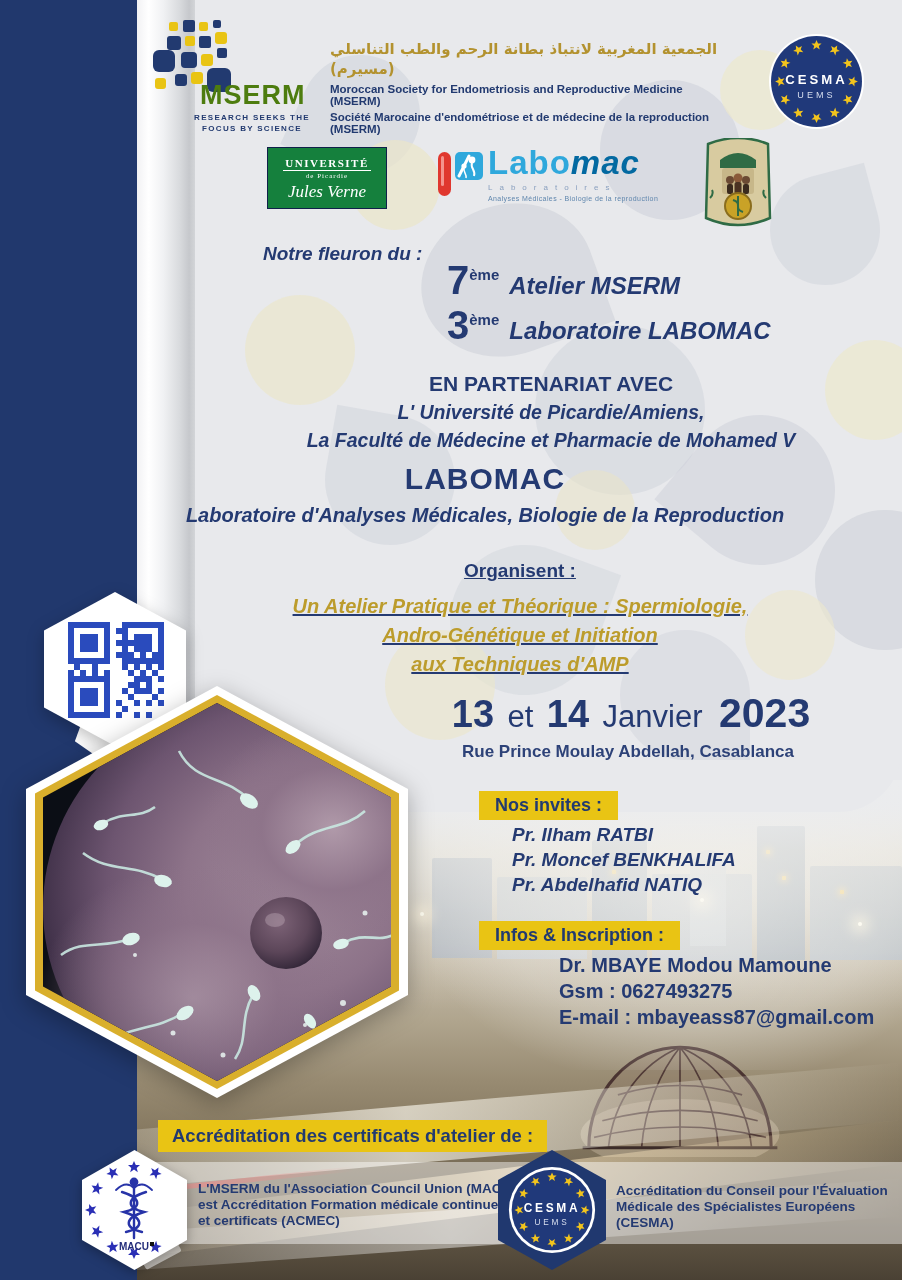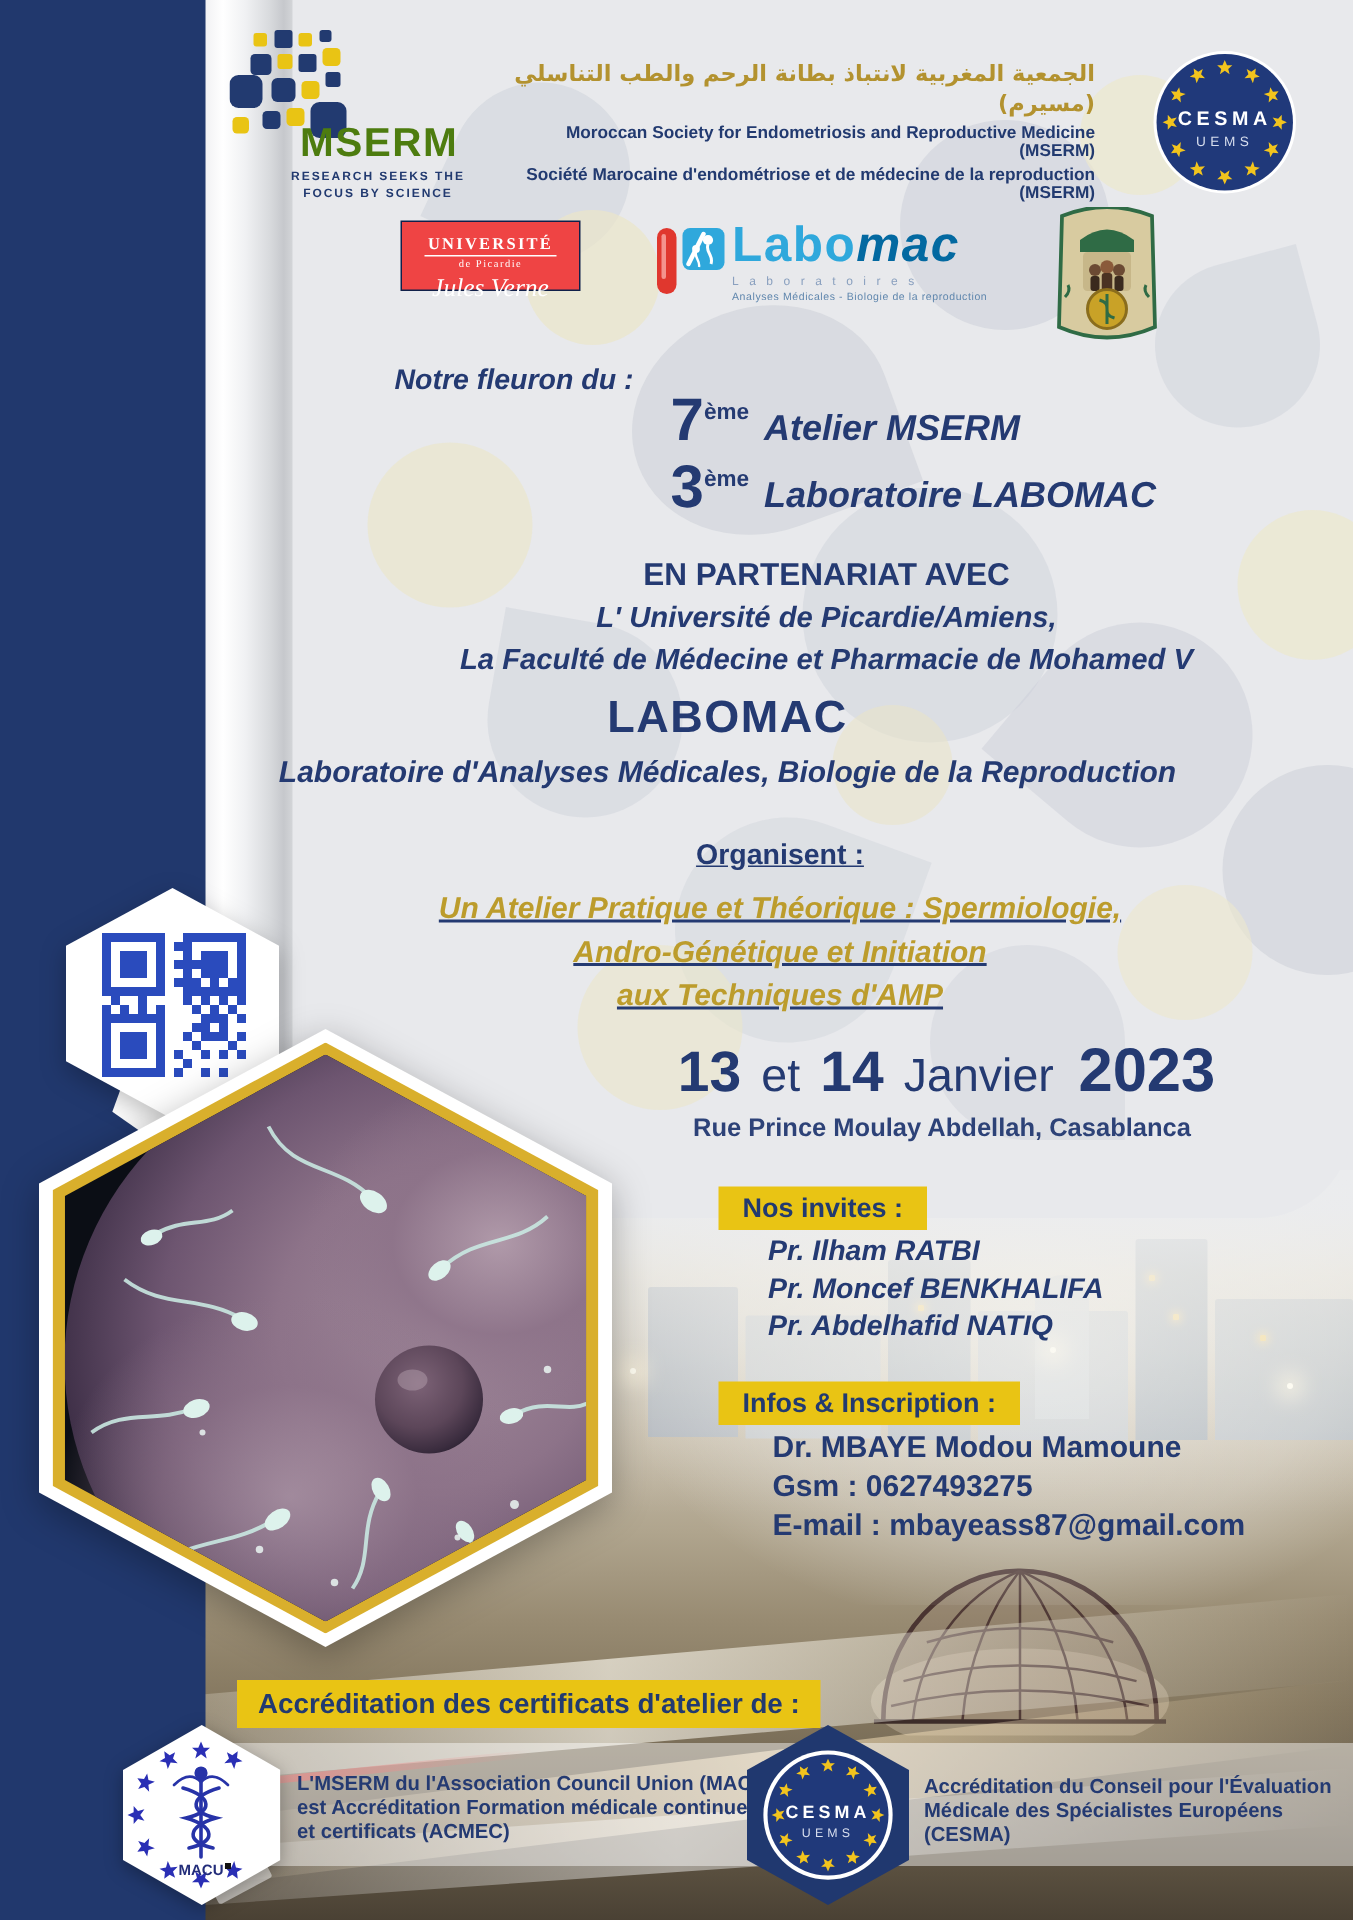--- a/index.html
+++ b/index.html
@@ -29,29 +29,29 @@
   .band{position:absolute;left:0;top:0;width:137px;height:1280px;z-index:3;background:#21386d;}
 
   
   .navy{color:#243a72;}
   .it{font-style:italic;}
   .b{font-weight:bold;}
   .center{text-align:center;}
   .z5{z-index:5;}
 
   
-  .soc{left:330px;top:40px;width:400px;text-align:right;}
+  .soc{left:330px;top:40px;width:400px;text-align:left;}
   .soc-ar{font-family:"DejaVu Sans",sans-serif;font-size:15px;font-weight:bold;color:#b3922f;line-height:1.3;}
   .soc-l{font-size:11.5px;font-weight:bold;color:#223a70;margin-top:4px;}
   .mserm-logo{left:150px;top:18px;width:195px;height:135px;}
   .mserm-word{position:absolute;left:50px;top:62px;font-size:27px;font-weight:bold;color:#4d7c0f;letter-spacing:1px;}
   .mserm-tag{position:absolute;left:18px;top:94px;width:168px;text-align:center;font-size:8px;font-weight:bold;color:#223a70;letter-spacing:1.3px;line-height:11px;}
 
   
-  .upjv{left:268px;top:148px;width:118px;height:45px;background:#ef4444;color:#fff;text-align:center;
+  .upjv{left:268px;top:148px;width:118px;height:60px;background:#15803d;color:#fff;text-align:center;
         box-shadow:0 0 0 1px #10204a;padding-top:5px;box-sizing:border-box;}
   .upjv-1{font-family:"Liberation Serif",serif;font-size:11px;font-weight:bold;letter-spacing:1.5px;border-bottom:1.5px solid #fff;display:inline-block;padding:0 2px 1px;}
   .upjv-2{font-family:"Liberation Serif",serif;font-size:7px;letter-spacing:1px;margin-top:1px;}
   .upjv-3{font-family:"Liberation Serif",serif;font-style:italic;font-size:17px;margin-top:2px;}
   .labomac{left:436px;top:146px;width:240px;height:72px;}
   .lbm-text{position:absolute;left:52px;top:0;}
   .lbm-name{font-size:33px;font-weight:bold;letter-spacing:1px;line-height:34px;}
   .lbm-blue{color:#2fa8dc;} .lbm-red{color:#0369a1;font-style:italic;}
   .lbm-sub{font-size:8px;letter-spacing:7px;color:#8aa0bf;margin-top:3px;}
   .lbm-tag{font-size:7px;color:#5f86ad;margin-top:3px;letter-spacing:.4px;}
@@ -83,21 +83,21 @@
 
   
   .chip{position:absolute;background:#e9c414;color:#223a70;font-weight:bold;padding:4px 16px;z-index:6;}
   .chip-guests{left:479px;top:791px;font-size:18px;}
   .chip-contact{left:479px;top:921px;font-size:18px;}
   .chip-accr{left:158px;top:1120px;font-size:18.5px;padding:5px 14px;}
 
   .guest-names{left:512px;top:822px;z-index:6;}
   .gname{font-size:19px;font-weight:bold;font-style:italic;line-height:25px;}
   .contact-lines{left:515px;top:952px;z-index:6;}
-  .cline{font-size:20px;font-weight:bold;line-height:26px;}
+  .cline{font-size:20px;font-weight:bold;line-height:26px;margin-left:44px;}
 
   
   .hex{clip-path:polygon(50% 0%,100% 25%,100% 75%,50% 100%,0% 75%,0% 25%);}
   .qr-wrap{left:44px;top:592px;width:142px;height:154px;z-index:6;filter:drop-shadow(0 5px 8px rgba(0,0,0,.25));}
   .qr-hex{position:absolute;inset:0;background:#fff;}
   .qr-tail{left:78px;top:716px;width:36px;height:36px;background:#fff;transform:rotate(35deg) skewX(15deg);z-index:5;}
   .sperm-wrap{left:26px;top:686px;width:382px;height:412px;z-index:6;filter:drop-shadow(0 6px 12px rgba(0,0,0,.3));}
   .hexw{position:absolute;inset:0;background:#fff;}
   .hexg{position:absolute;inset:9px;background:#d9af2c;}
   .hexi{position:absolute;inset:17px;overflow:hidden;}

